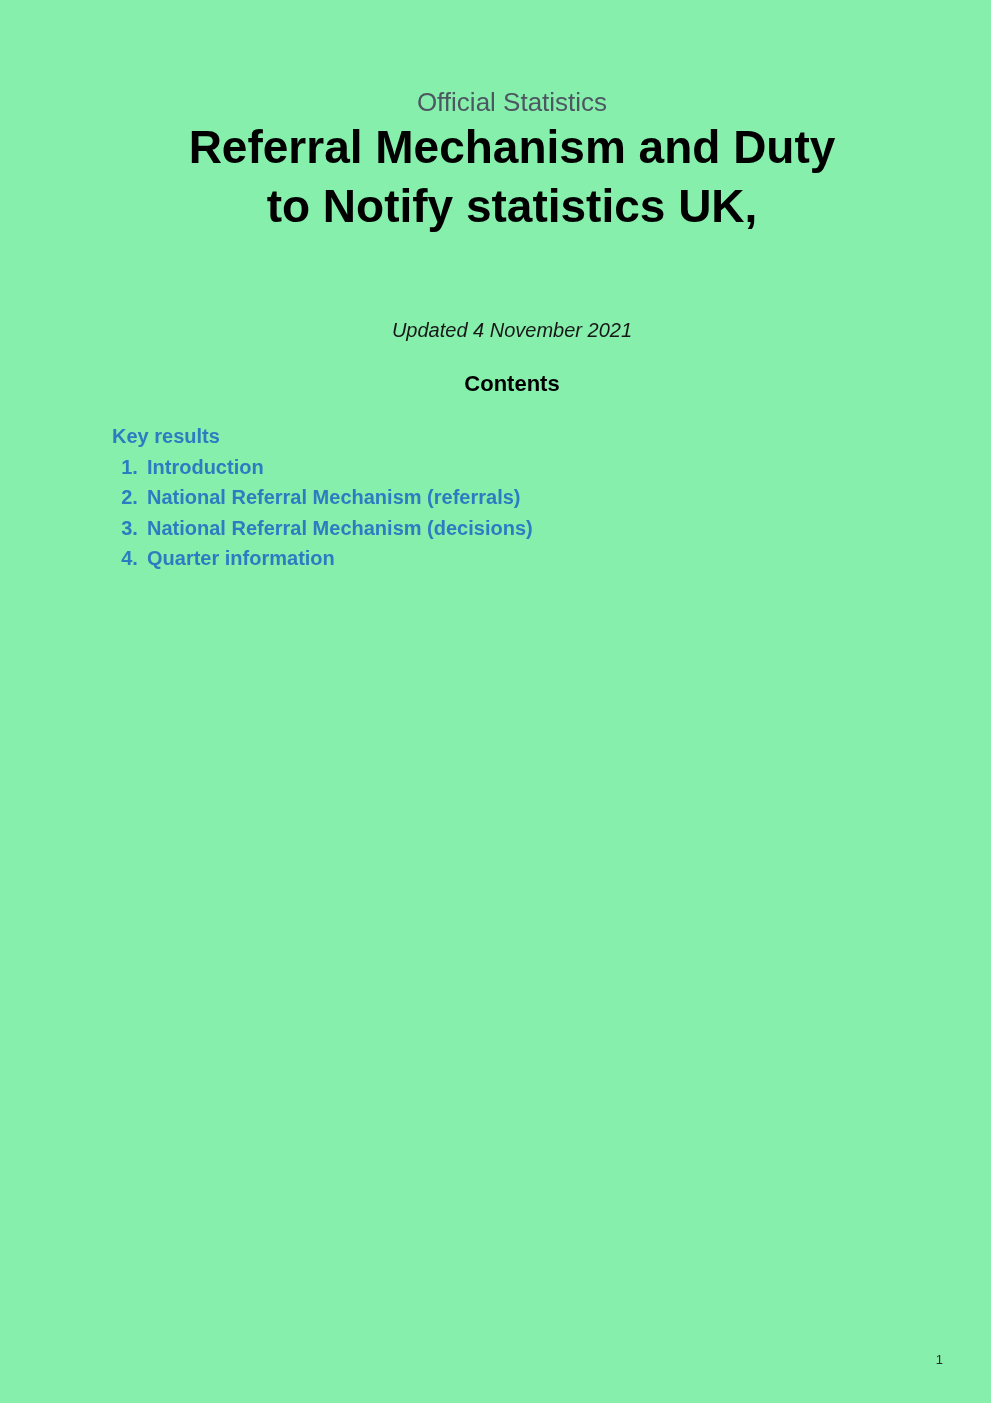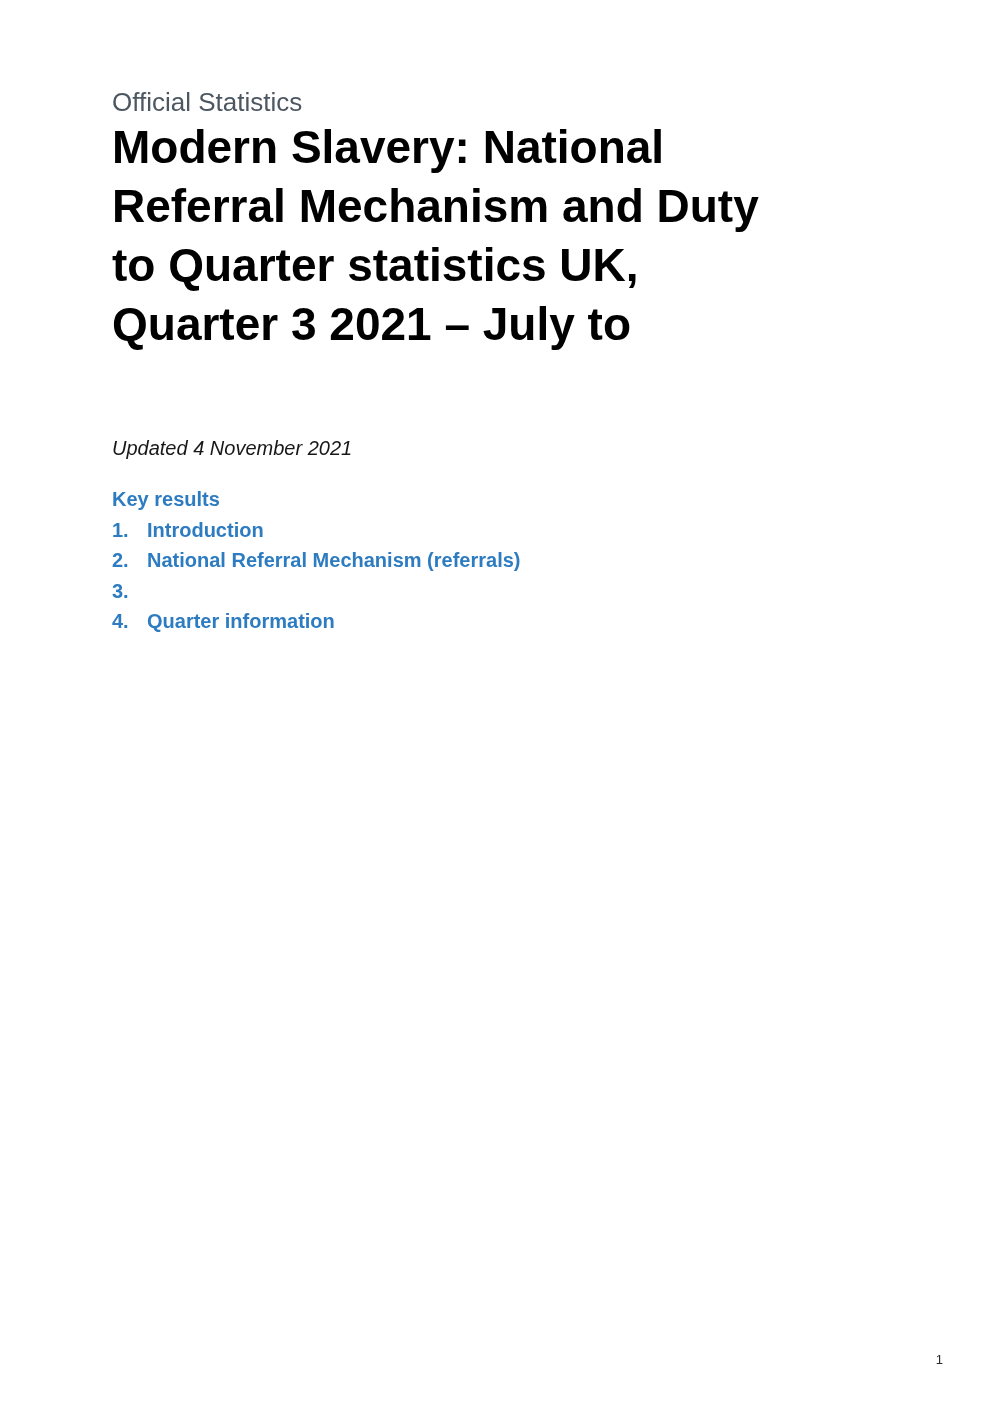--- a/index.html
+++ b/index.html
@@ -2,24 +2,25 @@
 <html><head>
 <meta charset="utf-8">
 <style>
   * { box-sizing: border-box; }
   html, body { margin: 0; padding: 0; background: #e8e8e8; }
   .page {
     position: relative;
     width: 991px;
     height: 1403px;
     margin: 0 auto;
-    background: #ffffff;
+    background: #86efac;
     font-family: "Liberation Sans", sans-serif;
     color: #000000;
     overflow: hidden;
+    text-align: center;
   }
   .content {
     position: absolute;
     left: 112px;
     top: 86px;
     width: 800px;
   }
   .eyebrow {
     font-size: 26px;
     line-height: 32px;
@@ -80,47 +81,47 @@
 </style>
 </head>
 <body>
 
 <div class="page">
   <div class="content">
 
     <p class="eyebrow">Official Statistics</p>
 
     <h1 class="doc-title">
-      <div>Modern Slavery: National</div>
       <div>Referral Mechanism and Duty</div>
-      <div>to Quarter statistics UK,</div>
-      <div>Quarter 3 2021 – July to</div>
+      <div>to Notify statistics UK,</div>
     </h1>
 
     <div class="updated">Updated 4 November 2021</div>
 
+    <h2 class="contents-heading">Contents</h2>
 
     <div class="toc">
 
       <div class="toc-row">
         <a class="toc-link">Key results</a>
       </div>
 
       <div class="toc-row">
         <span class="toc-num">1.</span>
         <a class="toc-link">Introduction</a>
       </div>
 
       <div class="toc-row">
         <span class="toc-num">2.</span>
         <a class="toc-link">National Referral Mechanism (referrals)</a>
       </div>
 
       <div class="toc-row">
         <span class="toc-num">3.</span>
+        <a class="toc-link">National Referral Mechanism (decisions)</a>
       </div>
 
       <div class="toc-row">
         <span class="toc-num">4.</span>
         <a class="toc-link">Quarter information</a>
       </div>
 
     </div>
   </div>
 

